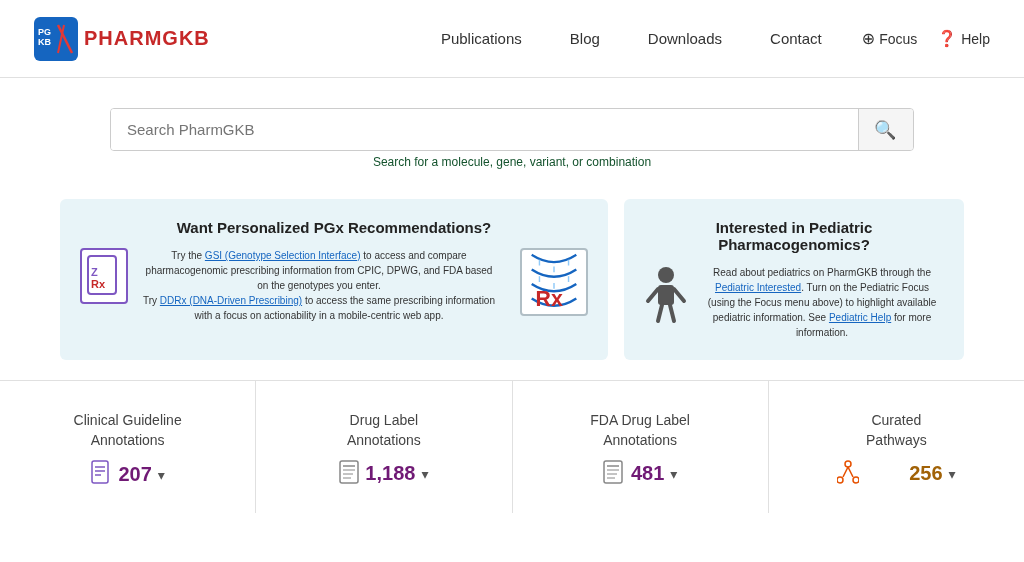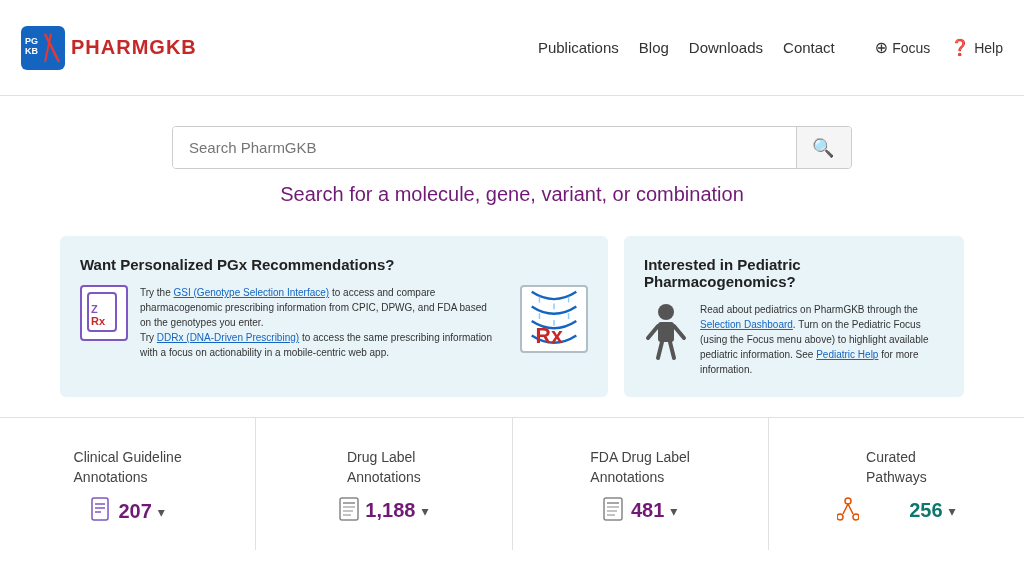--- a/index.html
+++ b/index.html
@@ -2,22 +2,22 @@
 <html><head>
   <meta charset="utf-8">
   <style>
     * { box-sizing: border-box; margin: 0; padding: 0; }
     body { font-family: Arial, sans-serif; background: #fff; color: #333; font-size: 14px; width: 1024px; }
 
     
     .header {
       display: flex;
       align-items: center;
-      padding: 0 21px;
-      height: 96px;
+      padding: 0 34px;
+      height: 78px;
       border-bottom: 1px solid #e0e0e0;
       background: #fff;
     }
     .logo-area {
       display: flex;
       align-items: center;
       gap: 6px;
       margin-right: auto;
       text-decoration: none;
     }
@@ -29,21 +29,21 @@
       font-size: 20px;
       font-weight: bold;
       color: #1565c0;
       letter-spacing: 1px;
       text-align: center;
     }
     .logo-text span { color: #c62828; }
     nav {
       display: flex;
       align-items: center;
-      gap: 20px;
+      gap: 48px;
     }
     .nav-link {
       text-decoration: none;
       color: #333;
       font-size: 15px;
       cursor: pointer;
     }
     .header-actions {
       display: flex;
       align-items: center;
@@ -63,21 +63,21 @@
 
     
     .search-section {
       display: flex;
       flex-direction: column;
       align-items: center;
       padding: 30px 20px 20px;
     }
     .search-bar {
       display: flex;
-      width: 680px;
+      width: 804px;
       border: 1px solid #ccc;
       border-radius: 4px;
       overflow: hidden;
     }
     .search-input {
       flex: 1;
       padding: 12px 16px;
       font-size: 15px;
       border: none;
       outline: none;
@@ -86,36 +86,37 @@
     .search-btn {
       background: #f5f5f5;
       border: none;
       border-left: 1px solid #ccc;
       padding: 0 16px;
       cursor: pointer;
       font-size: 18px;
       color: #555;
     }
     .search-hint {
-      margin-top: 14px;
-      color: #701a75;
-      font-size: 20px;
+      margin-top: 4px;
+      color: #14532d;
+      font-size: 12px;
     }
 
     
     .cards-row {
       display: flex;
       gap: 16px;
       padding: 10px 60px 20px;
     }
     .info-card {
       background: #e8f4f8;
       border-radius: 6px;
       padding: 20px;
       flex: 1;
+      text-align: center;
     }
     .info-card h3 {
       font-size: 15px;
       font-weight: bold;
       color: #222;
       margin-bottom: 12px;
     }
     .card-body {
       display: flex;
       align-items: flex-start;
@@ -154,34 +155,35 @@
       display: flex;
       flex-direction: column;
       align-items: center;
       padding: 30px 20px 24px;
       border-right: 1px solid #e0e0e0;
     }
     .stat-item:last-child { border-right: none; }
     .stat-label {
       font-size: 14px;
       color: #444;
+      text-align: center;
       margin-bottom: 10px;
       line-height: 1.4;
     }
     .stat-value-row {
       display: flex;
       align-items: center;
       gap: 6px;
     }
     .stat-number {
       font-size: 20px;
       font-weight: bold;
       color: #701a75;
     }
-    .stat-number.orange { color: #0f766e; margin-left: 44px; }
+    .stat-number.orange { color: #a16207; margin-left: 44px; }
     .stat-arrow {
       font-size: 14px;
       color: #555;
     }
 
     
     .pgkb-logo-svg { display:block; }
 
     
     .rx-dna-box {
@@ -325,21 +327,21 @@
           <rect x="14" y="20" width="16" height="20" rx="3" fill="#555"></rect>
 
           <line x1="14" y1="24" x2="4" y2="36" stroke="#555" stroke-width="4" stroke-linecap="round"></line>
           <line x1="30" y1="24" x2="40" y2="36" stroke="#555" stroke-width="4" stroke-linecap="round"></line>
 
           <line x1="18" y1="40" x2="14" y2="56" stroke="#555" stroke-width="4" stroke-linecap="round"></line>
           <line x1="26" y1="40" x2="30" y2="56" stroke="#555" stroke-width="4" stroke-linecap="round"></line>
         </svg>
       </div>
       <p class="card-text">
-        <span>Read about pediatrics on PharmGKB through the </span><a class="card-link">Selection Dashboard</a><span>. Turn on the Pediatric Focus (using the Focus menu above) to highlight available pediatric information. See </span><a class="card-link">Pediatric Help</a><span> for more information.</span>
+        <span>Read about pediatrics on PharmGKB through the </span><a class="card-link">Pediatric Interested</a><span>. Turn on the Pediatric Focus (using the Focus menu above) to highlight available pediatric information. See </span><a class="card-link">Pediatric Help</a><span> for more information.</span>
       </p>
     </div>
   </div>
 </div>
 
 <div class="stats-row">
 
   <div class="stat-item">
     <div class="stat-label">Clinical Guideline<br>Annotations</div>
     <div class="stat-value-row">

